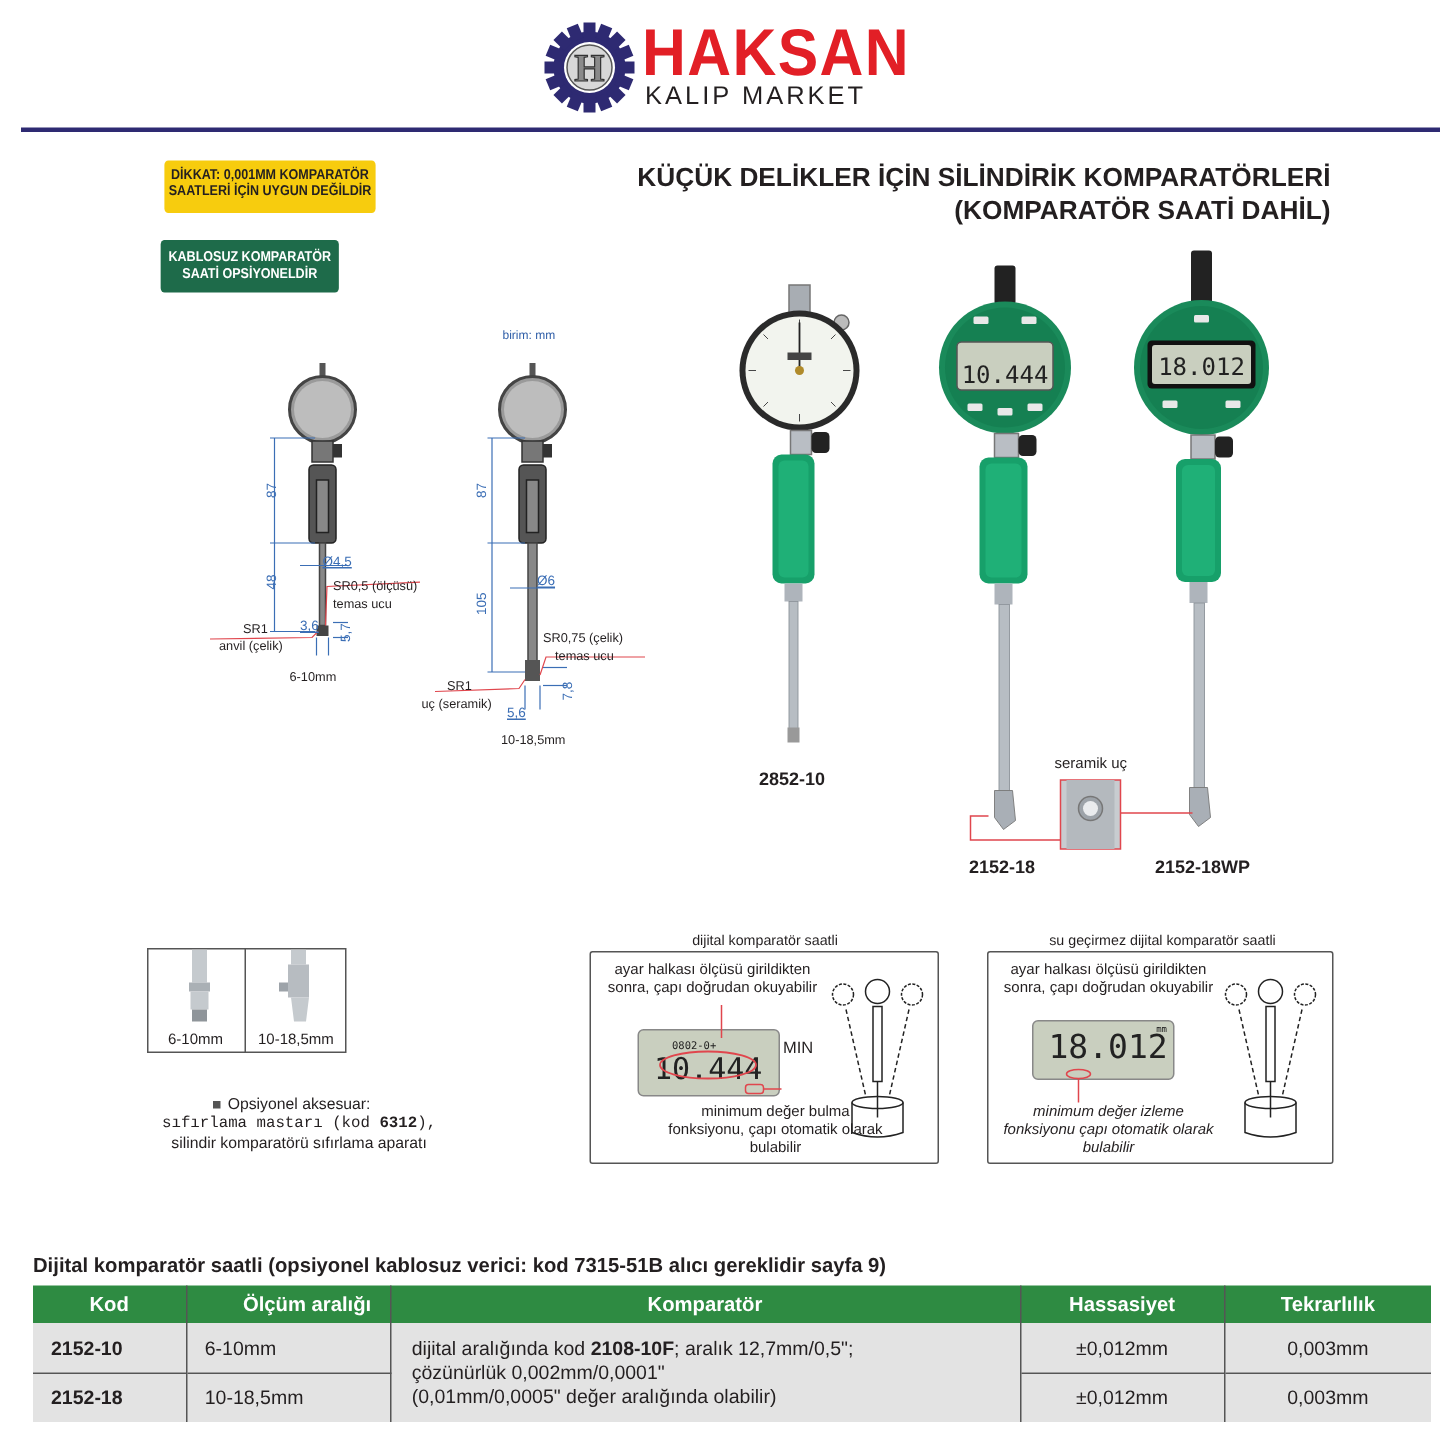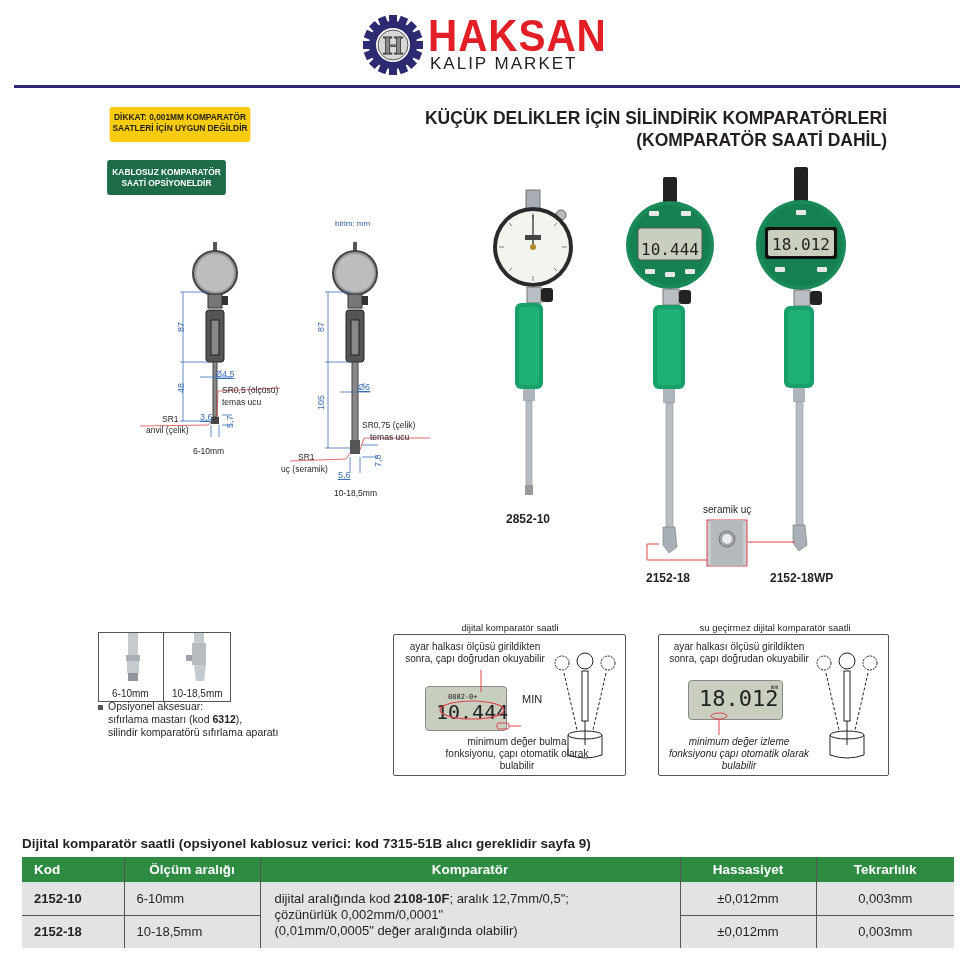--- a/index.html
+++ b/index.html
@@ -27,21 +27,21 @@
   .small-dark { font-size: 8.5px; color: #231f20; }
   .vert { transform: rotate(-90deg); transform-origin: left top; }
 
   .label-bold { font-size: 12px; font-weight: bold; color: #231f20; }
 
   
   .thumb-box { left: 98px; top: 632px; width: 133px; height: 70px; border: 1px solid #555; }
   .thumb-div { left: 163px; top: 632px; width: 1px; height: 70px; background: #555; }
   .thumb-lbl { font-size: 10px; color: #231f20; }
 
-  .accessory { left: 98px; top: 700px; font-size: 10.5px; line-height: 13px; color: #231f20; }
+  .accessory { left: 98px; top: 730px; font-size: 10.5px; line-height: 13px; color: #231f20; text-align: center; }
   .accessory .bullet { display: inline-block; width: 5px; height: 5px; background: #555; margin-right: 5px; vertical-align: middle; }
 
   
   .fbox { border: 1px solid #555; border-radius: 2px; }
   .fbox-title { font-size: 9.5px; color: #231f20; text-align: center; }
   .fbox-text { font-size: 10px; color: #231f20; text-align: center; line-height: 12px; }
   .lcd { background: #c9cfbf; border: 1px solid #888; border-radius: 4px; font-family: "DejaVu Sans Mono", monospace; color: #222; }
 
   
   .tbl-caption { left: 22px; top: 836px; font-size: 13.5px; font-weight: bold; color: #231f20; }
@@ -255,28 +255,28 @@
   <rect x="12" y="0" width="10" height="10" fill="#c5cace"></rect>
   <rect x="10" y="10" width="14" height="22" fill="#b7bcc1"></rect>
   <rect x="4" y="22" width="6" height="6" fill="#9da3a9"></rect>
   <path d="M12 32 L24 32 L22 48 L14 48 Z" fill="#c5cace"></path>
 </svg>
 <div class="abs thumb-lbl" style="left:112px;top:688px;">6-10mm</div>
 <div class="abs thumb-lbl" style="left:172px;top:688px;">10-18,5mm</div>
 
 <div class="abs accessory">
   <div><span class="bullet"></span><span>Opsiyonel aksesuar:</span></div>
-  <div style="padding-left:10px;"><span>sıfırlama mastarı (kod </span><b>6312</b><span>),</span></div>
+  <div style="padding-left:10px;font-family:Liberation Mono, monospace;"><span>sıfırlama mastarı (kod </span><b>6312</b><span>),</span></div>
   <div style="padding-left:10px;">silindir komparatörü sıfırlama aparatı</div>
 </div>
 
 <div class="abs fbox-title" style="left:394px;top:622px;width:232px;">dijital komparatör saatli</div>
 <div class="abs fbox" style="left:393px;top:634px;width:233px;height:142px;"></div>
 <div class="abs fbox-text" style="left:400px;top:641px;width:150px;">ayar halkası ölçüsü girildikten sonra, çapı doğrudan okuyabilir</div>
-<div class="abs lcd" style="left:425px;top:686px;width:82px;height:45px;">
+<div class="abs lcd" style="left:425px;top:686px;width:95px;height:45px;">
   <div style="position:absolute;left:22px;top:6px;font-size:7px;">0802-0+</div>
   <div style="position:absolute;left:10px;top:14px;font-size:20px;line-height:22px;">10.444</div>
 </div>
 <svg class="abs" style="left:425px;top:670px;width:110px;height:65px;" viewBox="0 0 110 65">
   <line x1="56" y1="0" x2="56" y2="22" stroke="#e0464d" stroke-width="1"></line>
   <ellipse cx="47" cy="40" rx="32" ry="9" fill="none" stroke="#e0464d" stroke-width="1.2"></ellipse>
   <rect x="72" y="53" width="12" height="6" rx="2" fill="none" stroke="#e0464d"></rect>
   <line x1="84" y1="56" x2="96" y2="56" stroke="#e0464d" stroke-width="1"></line>
 </svg>
 <div class="abs" style="left:522px;top:693px;font-size:11px;color:#231f20;">MIN</div>
@@ -318,22 +318,22 @@
     <line x1="56" y1="28" x2="43" y2="85" stroke-dasharray="3 2"></line>
     <ellipse cx="35" cy="90" rx="17" ry="4"></ellipse>
     <path d="M18 90 L18 110 Q35 116 52 110 L52 90"></path>
   </g>
 </svg>
 
 <div class="abs tbl-caption">Dijital komparatör saatli (opsiyonel kablosuz verici: kod 7315-51B alıcı gereklidir sayfa 9)</div>
 <table class="spec">
   <thead>
     <tr>
-      <th style="width:102px;text-align:left;">Kod</th>
-      <th style="width:136px;text-align:center;">Ölçüm aralığı</th>
+      <th style="width:102px;text-align:center;">Kod</th>
+      <th style="width:136px;text-align:right;">Ölçüm aralığı</th>
       <th style="width:420px;text-align:center;">Komparatör</th>
       <th style="width:136px;text-align:center;">Hassasiyet</th>
       <th style="text-align:center;">Tekrarlılık</th>
     </tr>
   </thead>
   <tbody>
     <tr>
       <td style="font-weight:bold;">2152-10</td>
       <td>6-10mm</td>
       <td rowspan="2" style="line-height:16px;padding-left:14px;">

